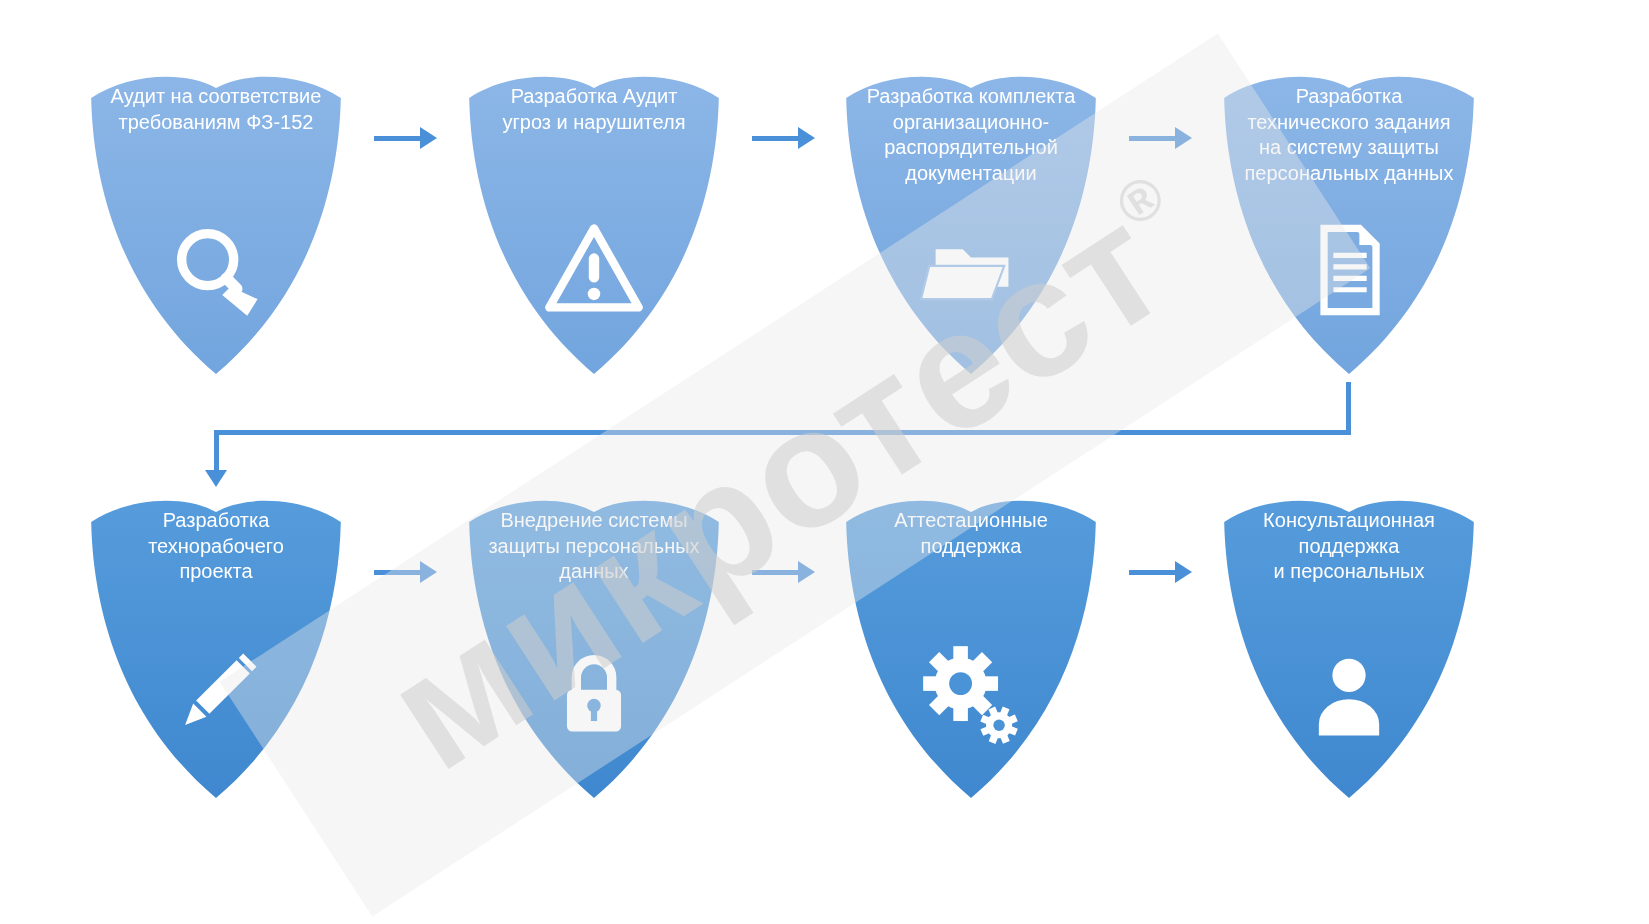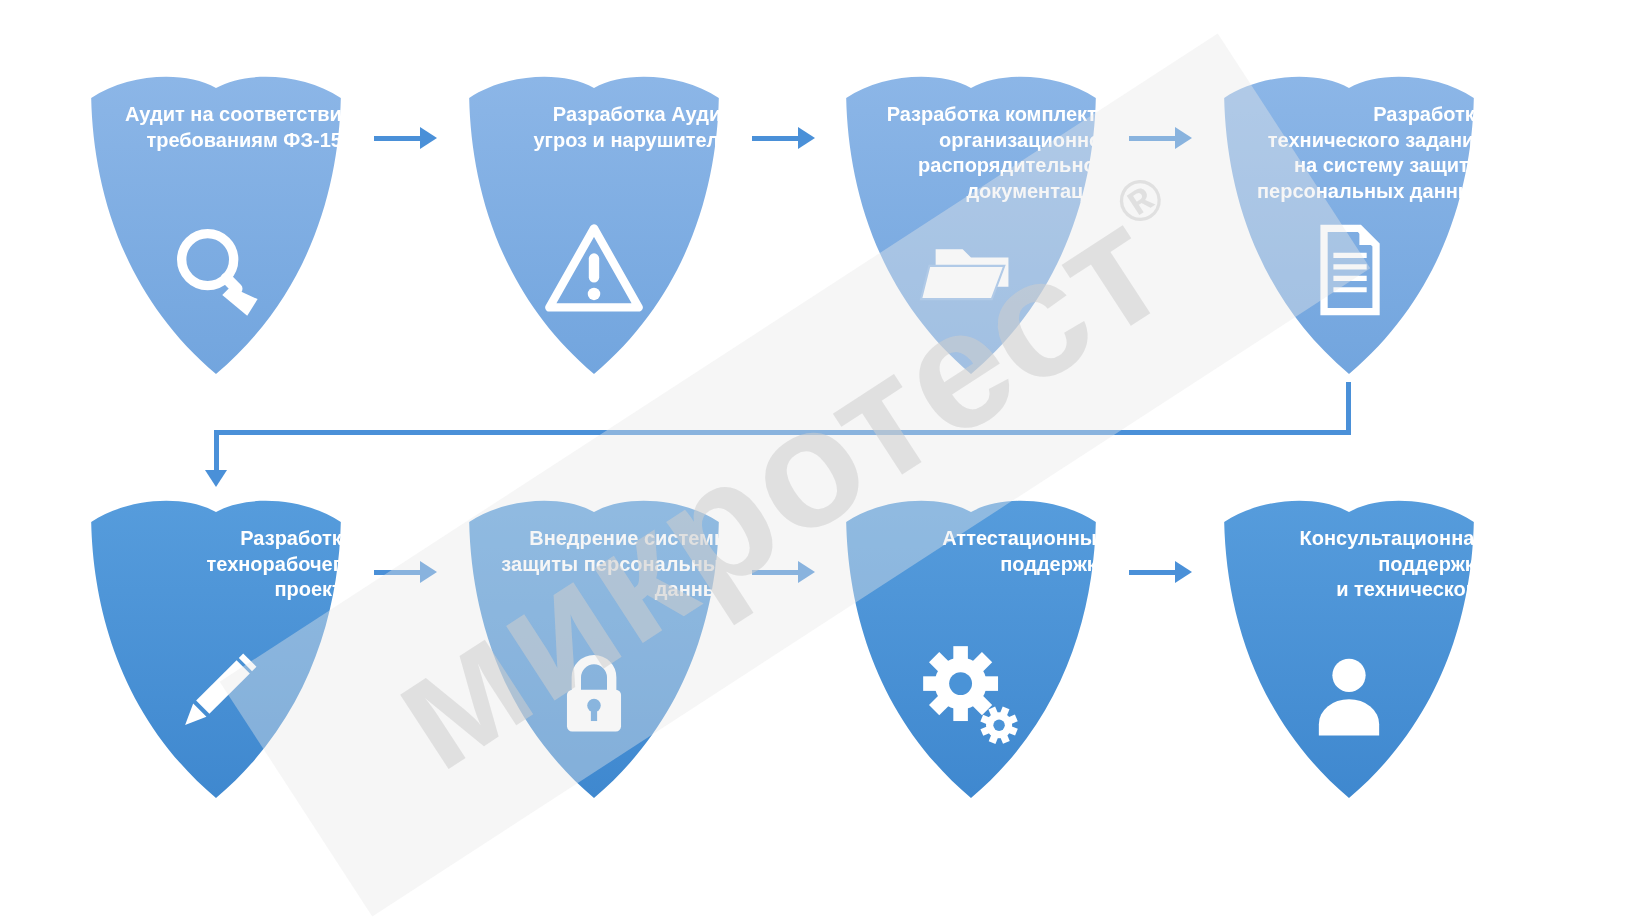--- a/index.html
+++ b/index.html
@@ -44,26 +44,26 @@
     position:absolute;
     width:302px; height:320px;
     z-index:2;
   }
   .shield-bg {
     position:absolute; left:0; top:0;
     width:100%; height:100%;
   }
   .shield-title {
     position:relative;
-    margin:34px 14px 0;
+    margin:16px 14px 0;
     color:#ffffff;
-    font-weight:bold;
+    font-weight:normal;
     font-size:20px;
     line-height:1.28;
-    text-align:right;
+    text-align:center;
     white-space:pre-line;
     z-index:3;
   }
   .shield-icon {
     position:absolute;
     left:50%; top:150px;
     transform:translateX(-50%);
     width:104px; height:104px;
     z-index:3;
   }
@@ -263,21 +263,21 @@
       </svg>
     </div>
   </div>
 
   <div class="shield" style="left:1198px; top:492px;">
     <svg class="shield-bg" viewBox="0 0 300 320" preserveAspectRatio="none">
       <path d="M150,20 C118,2 62,6 26,30 C28,118 56,226 150,306 C244,226 272,118 274,30 C238,6 182,2 150,20 Z" fill="url(#gradRow2)"></path>
     </svg>
     <div class="shield-title">Консультационная
 поддержка
-и технического</div>
+и персональных</div>
     <div class="shield-icon">
       <svg viewBox="0 0 100 100">
         <circle cx="50" cy="32" r="16" fill="#ffffff"></circle>
         <path d="M21,90 v-11 a29,24 0 0 1 58,0 v11 z" fill="#ffffff"></path>
       </svg>
     </div>
   </div>
 
   <div class="arrow-right" style="left:374px; top:127px;">
     <div class="bar"></div>

